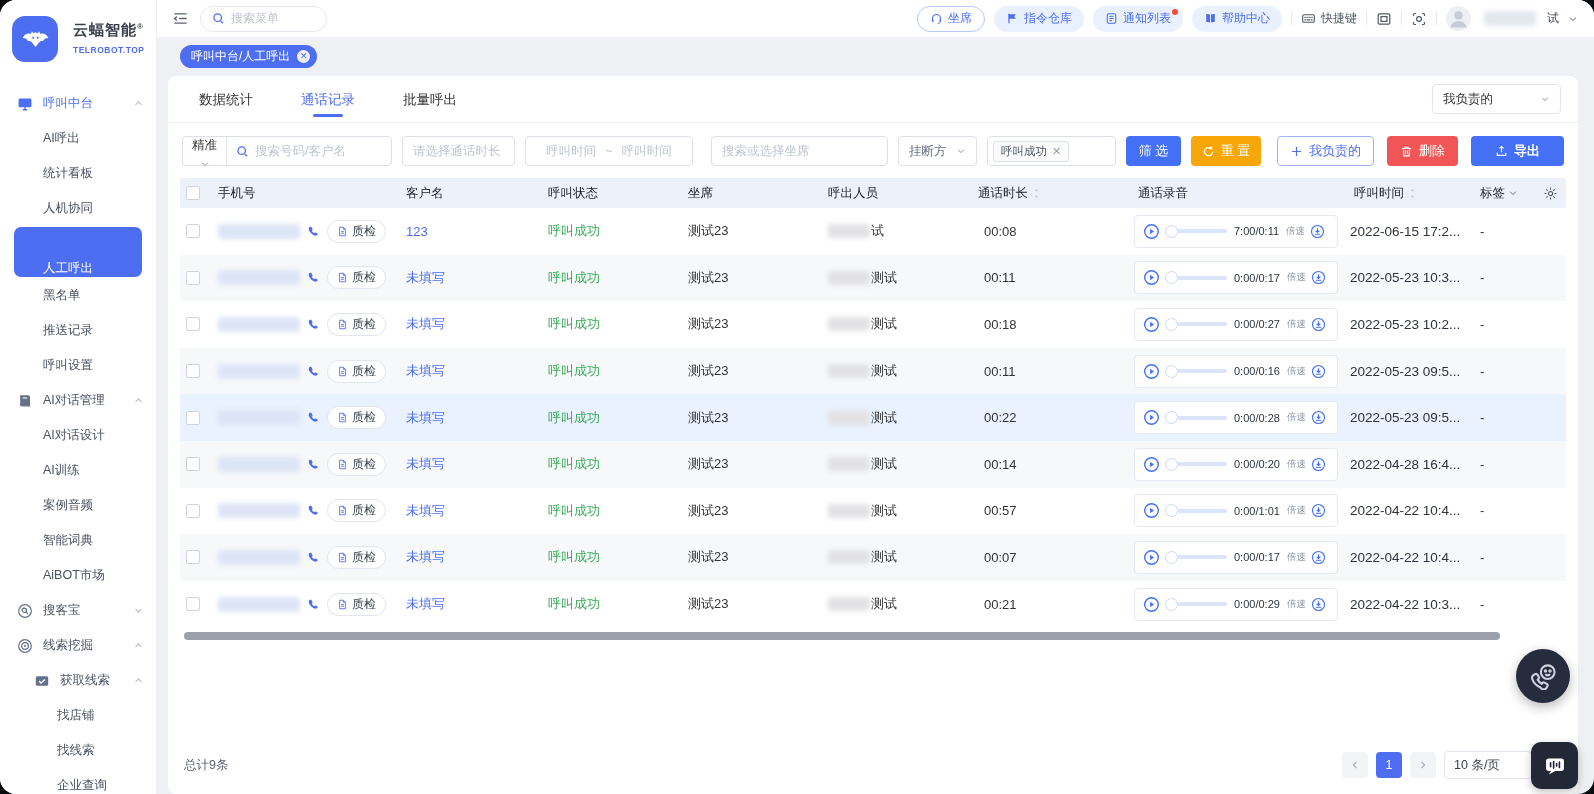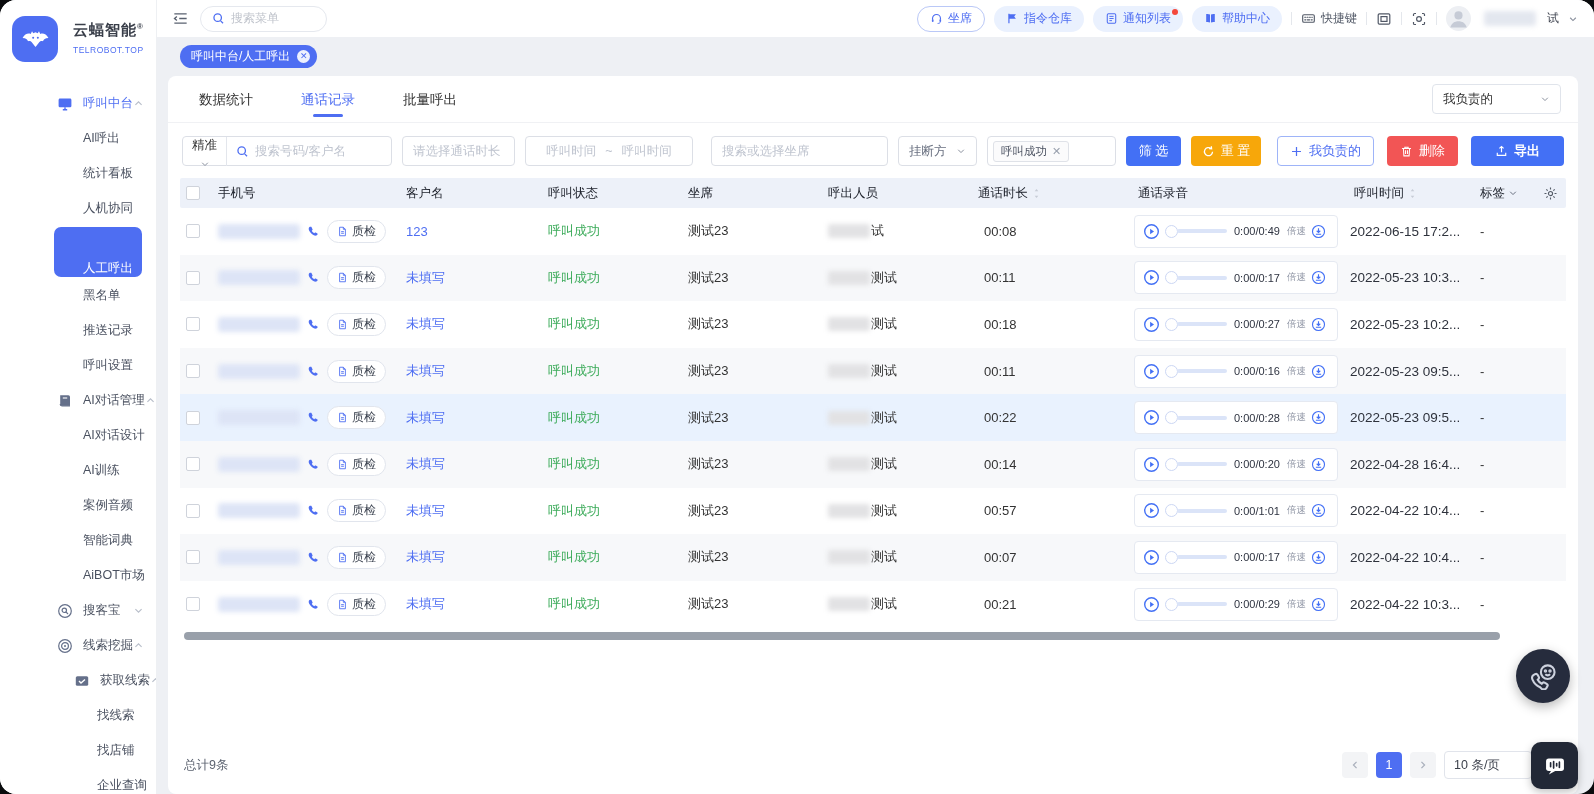--- a/index.html
+++ b/index.html
@@ -9,22 +9,22 @@
   .icn{display:inline-flex;align-items:center;justify-content:center;flex:none;}
   .icn svg{width:100%;height:100%;display:block;}
 
   
   .sidebar{width:157px;background:#fff;flex:none;display:flex;flex-direction:column;border-right:1px solid #eef0f3;}
   .logo-row{display:flex;align-items:center;gap:15px;padding:16px 6px 12px 12px;flex:none;}
   .logo-badge{width:46px;height:46px;border-radius:13px;background:#4e6ef2;display:flex;align-items:center;justify-content:center;flex:none;}
   .brand-box{line-height:1.1;}
   .brand-name{font-weight:bold;color:#3a3f4a;font-size:15px;letter-spacing:1px;white-space:nowrap;}
   .brand-reg{font-size:8px;color:#3a3f4a;vertical-align:super;}
-  .brand-domain{color:#4e6ef2;font-size:8.5px;font-weight:normal;letter-spacing:.5px;}
-  .menu{flex:1;overflow:hidden;padding-top:12px;padding-left:40px;}
+  .brand-domain{color:#4e6ef2;font-size:8.5px;font-weight:bold;letter-spacing:.5px;}
+  .menu{flex:1;overflow:hidden;padding-top:12px;}
   .menu-item{display:flex;align-items:center;height:35px;padding:0 12px 0 17px;font-size:12.5px;color:#4a5160;cursor:pointer;}
   .menu-item .mi-icon{width:16px;height:16px;margin-right:10px;color:#65708a;}
   .menu-item.primary .mi-label,.menu-item.primary .mi-icon{color:#4e6ef2;}
   .menu-item.lvl1{padding-left:43px;}
   .menu-item.lvl1.has-icon{padding-left:34px;}
   .menu-item.lvl2{padding-left:57px;}
   .menu-item.active{background:#4e6ef2;border-radius:7px;margin:1px 14px;height:50px;padding-left:29px;align-items:flex-end;}
   .menu-item.active .mi-label{color:#fff;}
   .menu-item .chev{margin-left:auto;width:11px;height:11px;color:#b7bdc9;}
   .mi-label{white-space:nowrap;}
@@ -256,24 +256,24 @@
             </svg>
           </span>
           <span class="mi-label">获取线索</span>
           <span class="icn chev">
             <svg viewBox="0 0 16 16" fill="none" stroke="currentColor" stroke-width="1.6">
               <path d="M3.5 10L8 5.5l4.5 4.5"></path>
             </svg>
           </span>
         </div>
         <div class="menu-item lvl2">
+          <span class="mi-label">找店铺</span>
+        </div>
+        <div class="menu-item lvl2">
           <span class="mi-label">找线索</span>
-        </div>
-        <div class="menu-item lvl2">
-          <span class="mi-label">找店铺</span>
         </div>
         <div class="menu-item lvl2">
           <span class="mi-label">企业查询</span>
         </div>
       </nav>
   </aside>
 
   <div class="main">
 
     <header class="topbar">
@@ -566,21 +566,21 @@
               <span class="c-dur">00:08</span>
               <span class="audio">
                 <span class="icn a-play">
                   <svg viewBox="0 0 16 16">
                     <circle cx="8" cy="8" r="6.4" fill="none" stroke="currentColor" stroke-width="1.3"></circle>
                     <path d="M6.7 5.5l3.7 2.5-3.7 2.5z" fill="currentColor"></path>
                   </svg>
                 </span>
                 <span class="a-handle"></span>
                 <span class="a-track"></span>
-                <span class="a-time">0:00/0:49</span>
+                <span class="a-time">7:00/0:11</span>
                 <span class="a-speed">倍速</span>
                 <span class="icn a-dl">
                   <svg viewBox="0 0 16 16" fill="none" stroke="currentColor" stroke-width="1.2">
                     <circle cx="8" cy="8" r="6.4"></circle>
                     <path d="M8 4.6v4.2M6.1 7.2L8 9.1l1.9-1.9M5.2 10.9h5.6"></path>
                   </svg>
                 </span>
               </span>
               <span class="c-time">2022-06-15 17:2...</span>
               <span class="cell">-</span>

